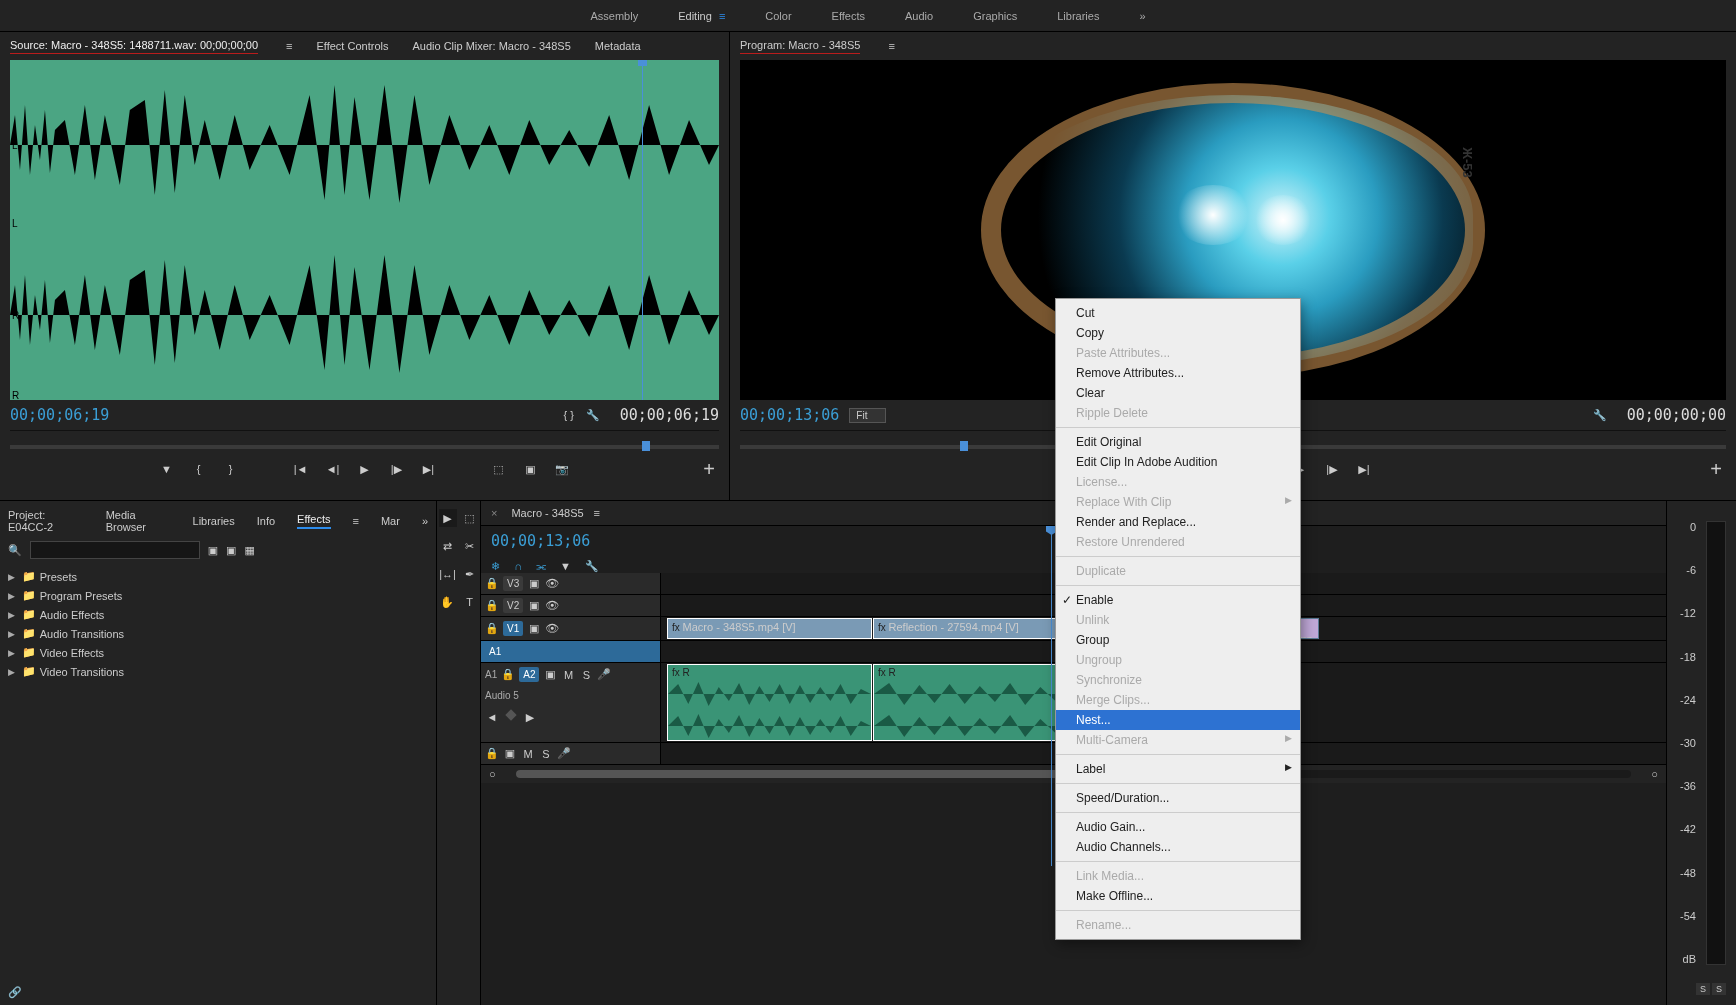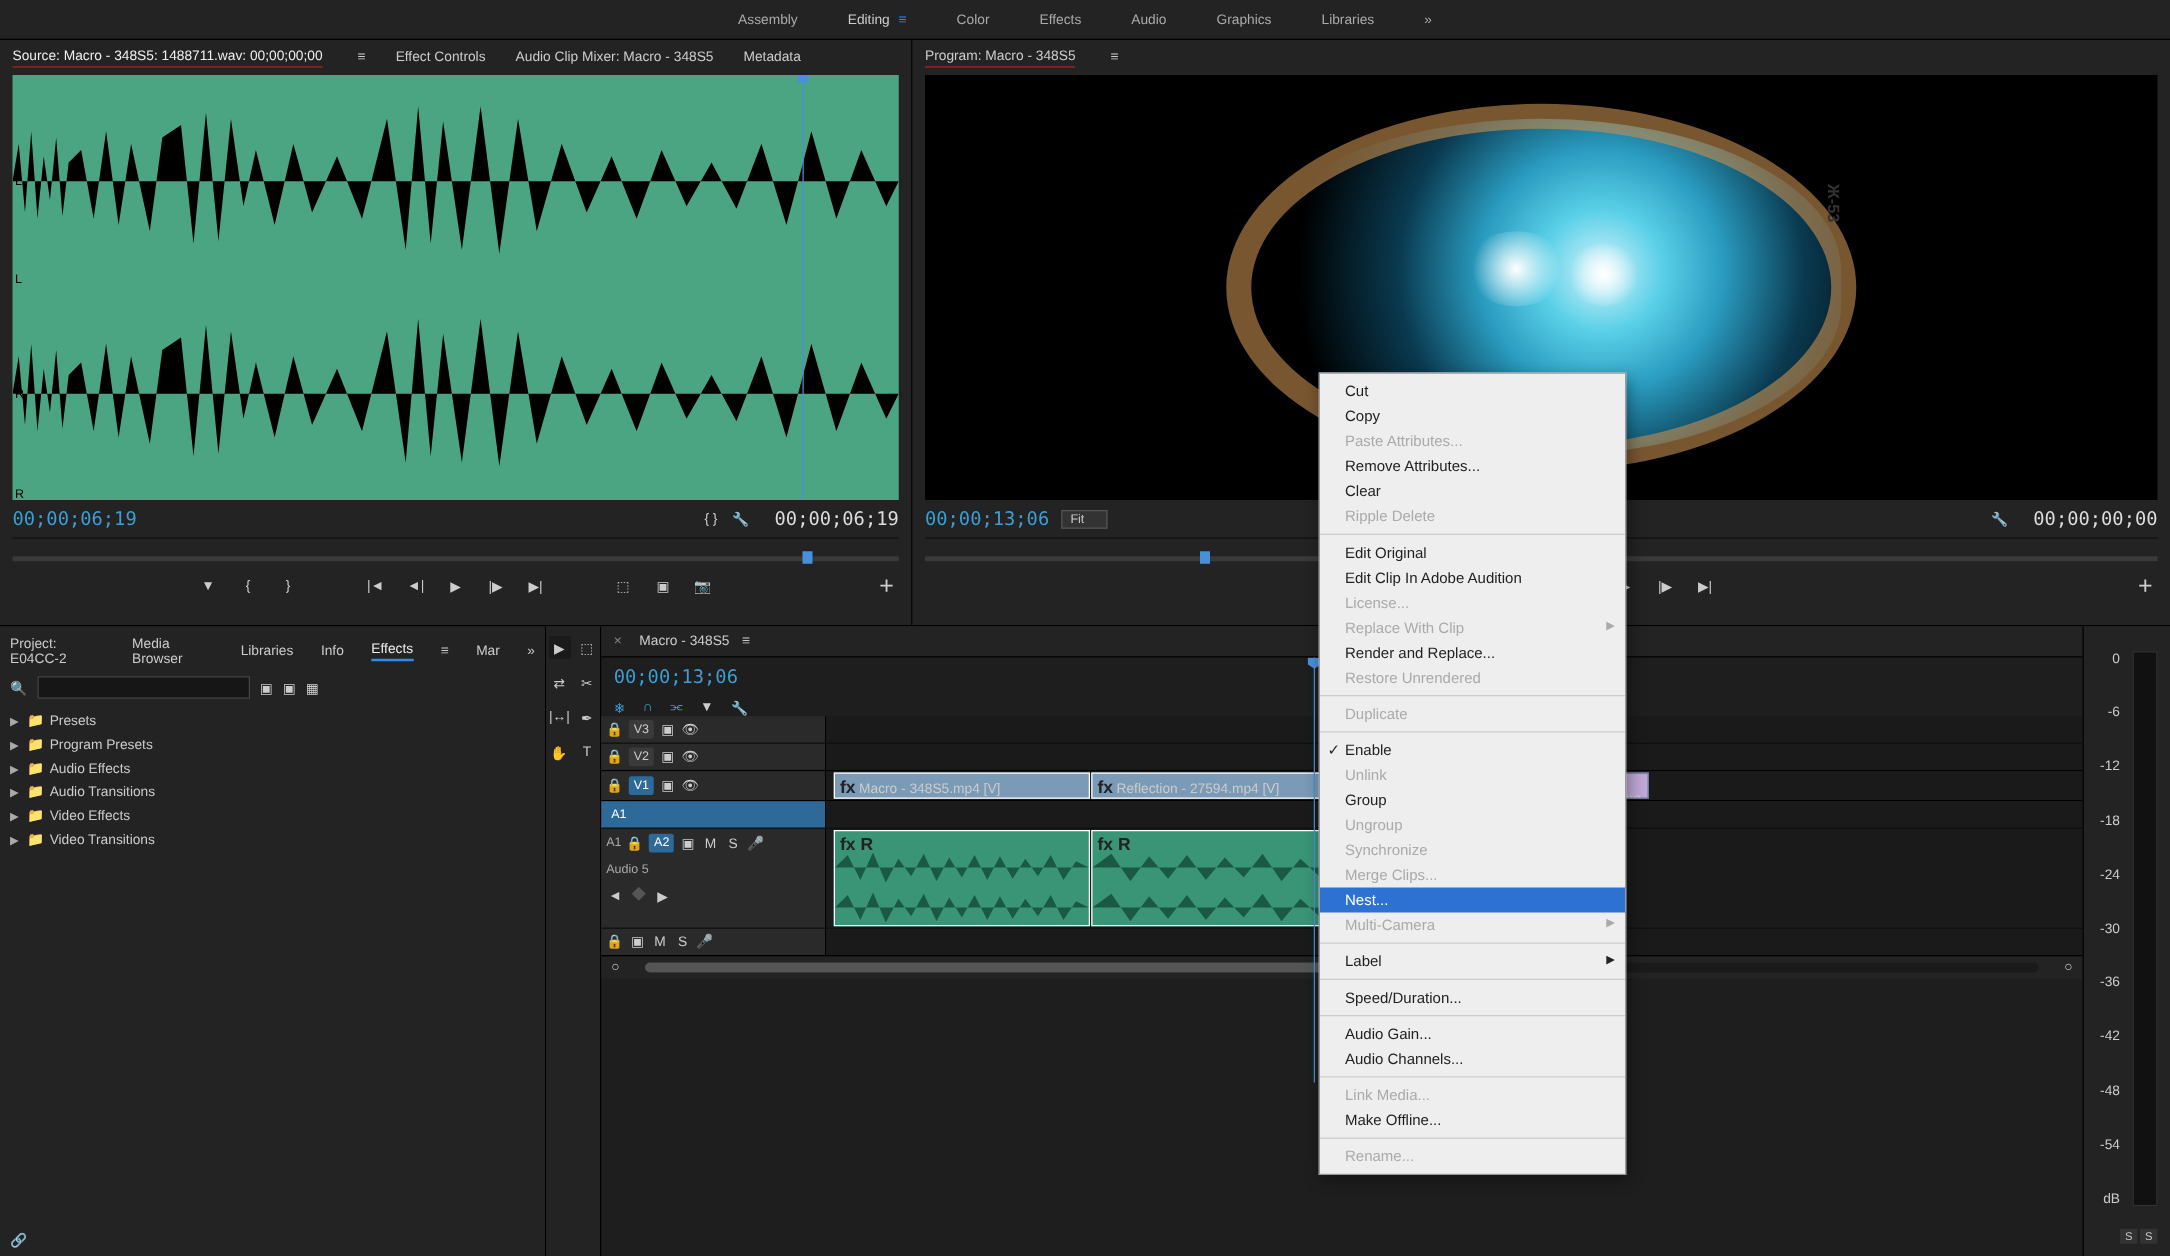--- a/index.html
+++ b/index.html
@@ -80,21 +80,21 @@
 .tl-track-head { width: 180px; display: flex; align-items: center; background: #2a2a2a; border-right: 1px solid #000; padding: 0 4px; gap: 4px; position: relative; }
 .tl-track-head.patched { background: #2d6a99; }
 .tl-track-label { background: #3a3a3a; padding: 2px 4px; font-size: 10px; border-radius: 2px; }
 .tl-track-label.blue { background: #2d6a99; color: #fff; }
 .tl-icon { font-size: 11px; color: #ccc; cursor: pointer; width: 14px; text-align: center; }
 .tl-track-content { flex: 1; position: relative; background: #1a1a1a; }
 .clip { position: absolute; top: 1px; bottom: 1px; border: 1px solid #5a7a95; background: #7a9ab5; font-size: 10px; padding: 2px 4px; color: #111; overflow: hidden; }
 .clip.audio { background: #3a9476; }
 .clip.selected { border: 1px solid #fff; }
 .clip.purple { background: #c0a8d8; }
-.clip-fx { color: #222; font-size: 14px; font-weight: bold; }
+.clip-fx { color: #222; font-size: 10px; }
 
 .tl-bottom-scroll { height: 18px; background: #232323; display: flex; align-items: center; padding: 0 8px; }
 .scrollbar { flex: 1; height: 8px; background: #1a1a1a; border-radius: 4px; position: relative; margin: 0 20px; }
 .scrollbar-thumb { position: absolute; height: 8px; background: #555; border-radius: 4px; }
 
 .audio-meters { width: 70px; background: #232323; border-left: 1px solid #000; position: relative; padding: 20px 8px; }
 .meter-scale { position: absolute; right: 40px; top: 20px; bottom: 40px; display: flex; flex-direction: column; justify-content: space-between; font-size: 9px; color: #888; text-align: right; }
 .meter-bar { position: absolute; right: 10px; top: 20px; bottom: 40px; width: 20px; background: #111; border: 1px solid #333; }
 .meter-solo { position: absolute; bottom: 10px; right: 10px; display: flex; gap: 2px; }
 .meter-solo span { background: #333; padding: 1px 4px; font-size: 9px; }

